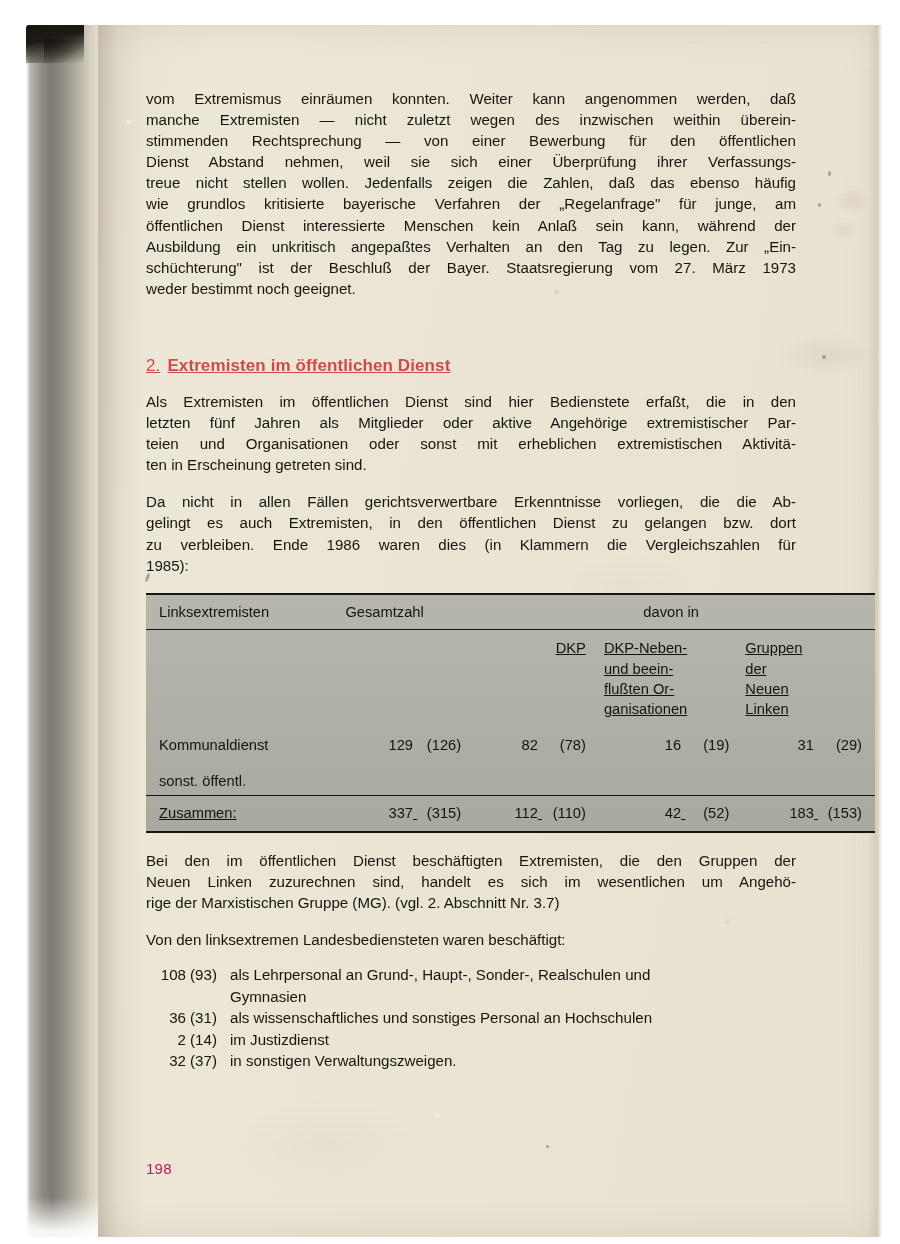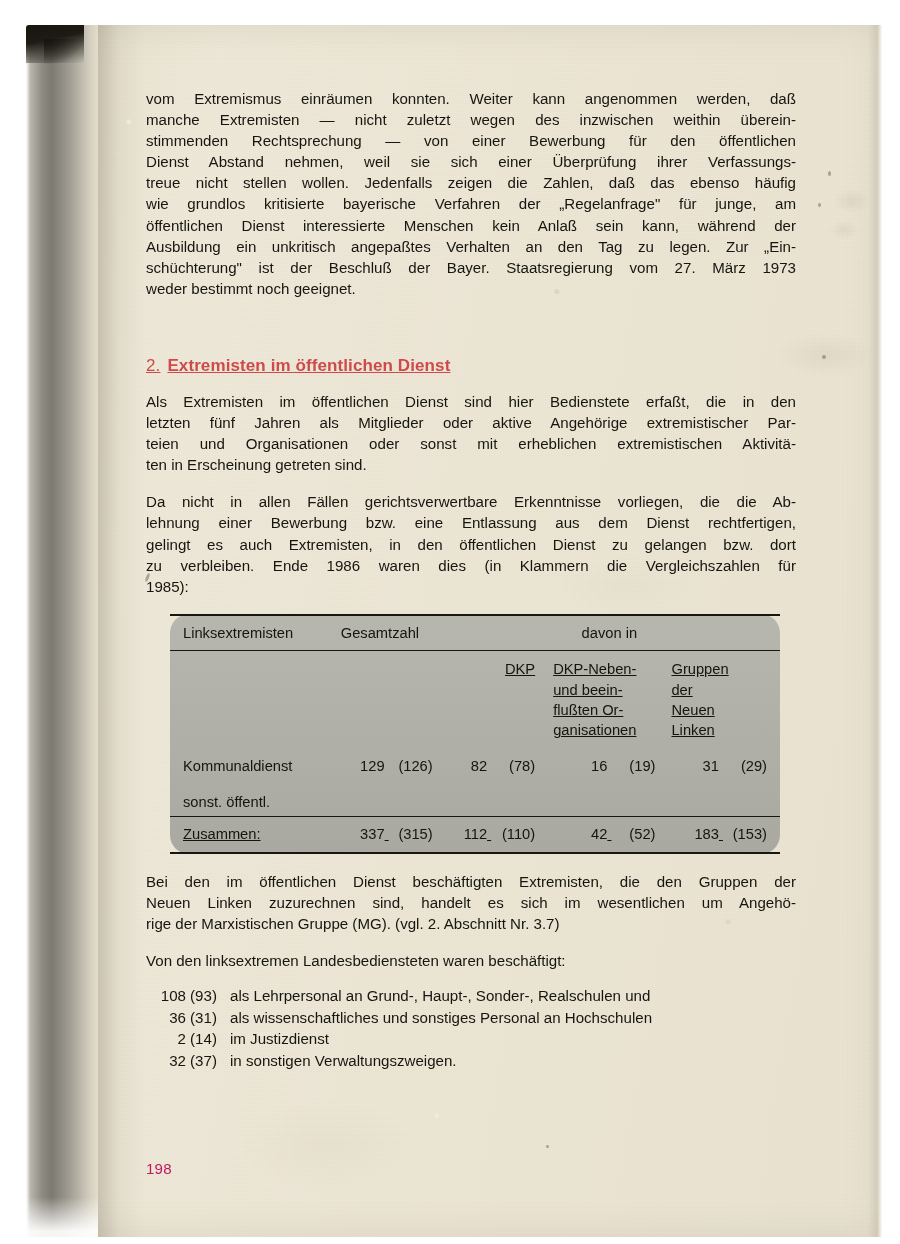--- a/index.html
+++ b/index.html
@@ -170,26 +170,25 @@
     color: #cf4a4a;
     margin-right: 7px;
   }
 
   .spacer-before-heading { height: 41px; }
 
   
   #stat-table-wrap {
     margin: 17px 0 17px 0;
     position: relative;
-    left: 24px;
-    width: 610px;
+    left: 0;
+    width: 729px;
     background: #b3b2a9;
     background-image: linear-gradient(180deg, rgba(255,255,255,.06), rgba(0,0,0,.05));
     box-shadow: 0 0 0 0 rgba(0,0,0,0);
-    border-radius: 19px;
   }
   table#stat-table {
     border-collapse: collapse;
     width: 100%;
     font-size: 14.7px;
     line-height: 20.4px;
     color: #15140f;
   }
   table#stat-table td, table#stat-table th {
     padding: 0;
@@ -316,21 +315,20 @@
 
     <p class="para">
       <span class="jline">Als Extremisten im öffentlichen Dienst sind hier Bedienstete erfaßt, die in den</span>
       <span class="jline">letzten fünf Jahren als Mitglieder oder aktive Angehörige extremistischer Par-</span>
       <span class="jline">teien und Organisationen oder sonst mit erheblichen extremistischen Aktivitä-</span>
       <span class="jline flush">ten in Erscheinung getreten sind.</span>
     </p>
 
     <p class="para">
       <span class="jline">Da nicht in allen Fällen gerichtsverwertbare Erkenntnisse vorliegen, die die Ab-</span>
-      <span class="jline">lehnung einer Bewerbung bzw. eine Entlassung aus dem Dienst rechtfertigen,</span>
       <span class="jline">gelingt es auch Extremisten, in den öffentlichen Dienst zu gelangen bzw. dort</span>
       <span class="jline">zu verbleiben. Ende 1986 waren dies (in Klammern die Vergleichszahlen für</span>
       <span class="jline flush">1985):</span>
     </p>
 
     <div id="stat-table-wrap">
       <table id="stat-table">
         <tbody>
           <tr class="hdr-row rule-top">
             <td class="cell-label tbl-pad-l">Linksextremisten</td>
@@ -394,20 +392,23 @@
     <p class="para" style="margin-bottom:4px;">
       <span class="jline flush">Von den linksextremen Landesbediensteten waren beschäftigt:</span>
     </p>
 
     <ul id="employment-list">
       <li>
         <span class="li-num">108</span>
         <span class="li-paren">(93)</span>
         <span class="li-text">als Lehrpersonal an Grund-, Haupt-, Sonder-, Realschulen und</span>
       </li>
+      <li class="li-cont-row">
+        <span class="li-cont">Gymnasien</span>
+      </li>
       <li>
         <span class="li-num">36</span>
         <span class="li-paren">(31)</span>
         <span class="li-text">als wissenschaftliches und sonstiges Personal an Hochschulen</span>
       </li>
       <li>
         <span class="li-num">2</span>
         <span class="li-paren">(14)</span>
         <span class="li-text">im Justizdienst</span>
       </li>

